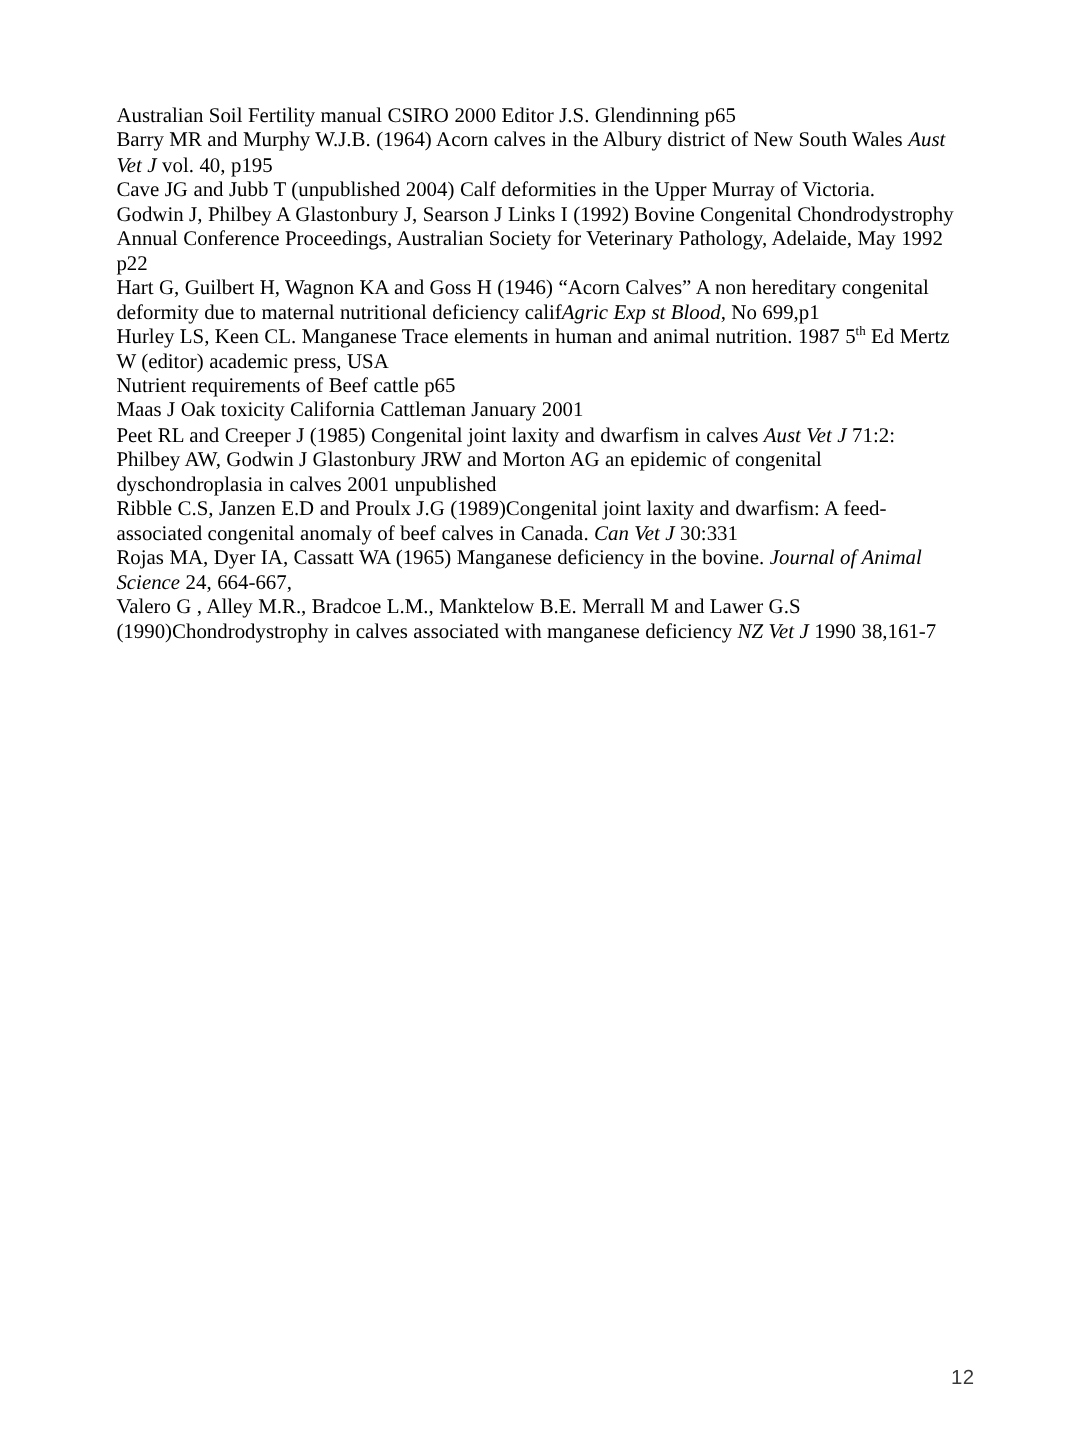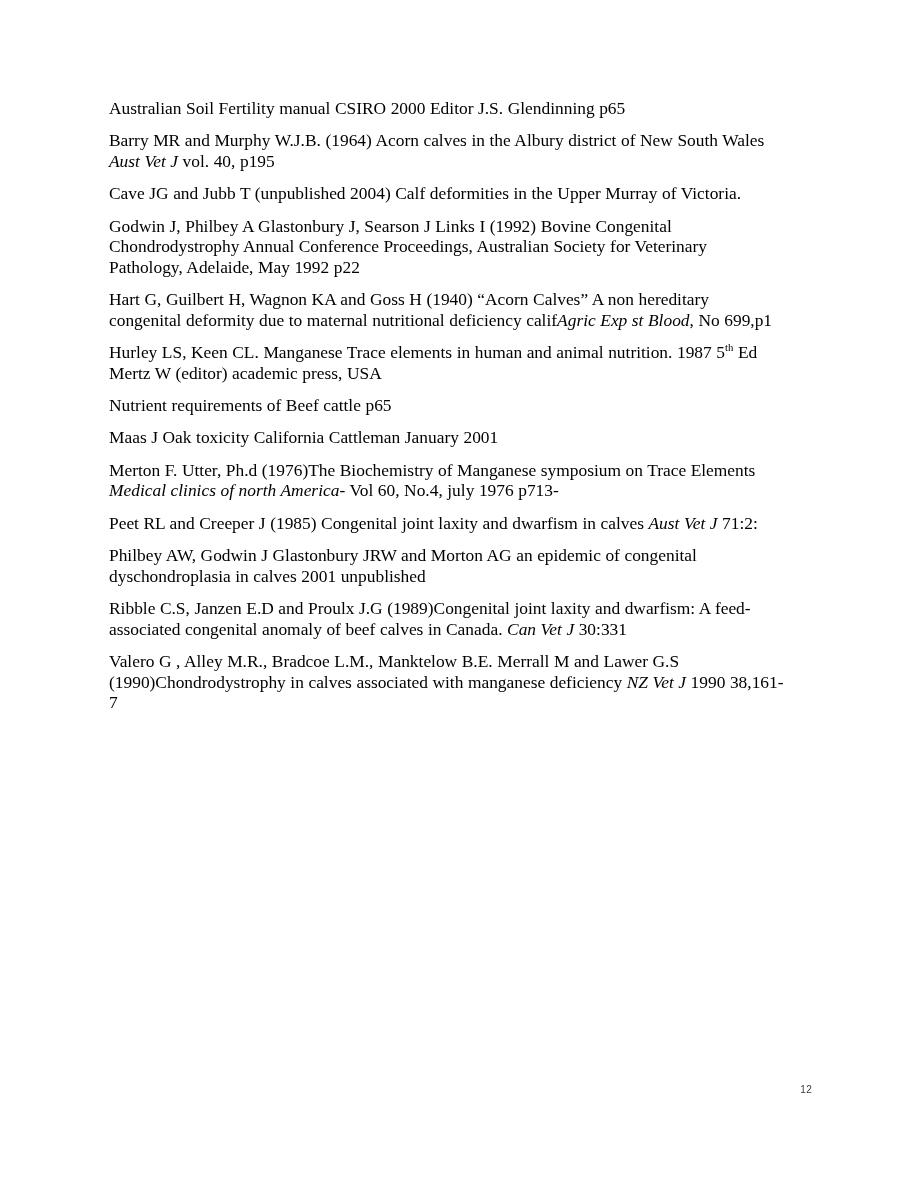--- a/index.html
+++ b/index.html
@@ -23,63 +23,63 @@
   .reference-list {
     position: absolute;
     left: 97px;
     top: 86px;
     width: 700px;
     font-size: 17.4px;
     line-height: 20.45px;
     text-align: left;
   }
   .reference-entry {
-    margin: 12px;
+    margin: 0;
     padding: 0;
     text-indent: 0;
     white-space: normal;
     word-spacing: 0.2px;
   }
   .reference-entry i,
   .reference-entry em {
     font-style: italic;
   }
   sup {
     font-size: 0.62em;
     vertical-align: super;
     line-height: 0;
   }
   .page-number {
     position: absolute;
     left: 0;
-    top: 1084px;
+    top: 1138px;
     width: 812px;
     text-align: right;
     font-family: "Liberation Sans", "DejaVu Sans", sans-serif;
-    font-size: 10px;
+    font-size: 17px;
     color: #3a3a3a;
     letter-spacing: 0.3px;
   }
 </style>
 </head>
 <body>
 
 <div class="page">
 
   <div class="reference-list">
       <p class="reference-entry"><span>Australian Soil Fertility manual CSIRO 2000 Editor J.S. Glendinning p65</span></p>
       <p class="reference-entry"><span>Barry MR and Murphy W.J.B. (1964) Acorn calves in the Albury district of New South Wales </span><i>Aust Vet J</i><span> vol. 40, p195</span></p>
       <p class="reference-entry"><span>Cave JG and Jubb T (unpublished 2004) Calf deformities in the Upper Murray of Victoria.</span></p>
       <p class="reference-entry"><span>Godwin J, Philbey A Glastonbury  J, Searson J Links I  (1992) Bovine Congenital Chondrodystrophy Annual Conference Proceedings, Australian Society for Veterinary Pathology, Adelaide, May 1992 p22</span></p>
-      <p class="reference-entry"><span>Hart G, Guilbert H, Wagnon KA and Goss H (1940) “Acorn Calves” A non hereditary congenital deformity due to maternal nutritional deficiency calif</span><i>Agric Exp st Blood</i><span>, No 699,p1</span></p>
+      <p class="reference-entry"><span>Hart G, Guilbert H, Wagnon KA and Goss H (1946) “Acorn Calves” A non hereditary congenital deformity due to maternal nutritional deficiency calif</span><i>Agric Exp st Blood</i><span>, No 699,p1</span></p>
       <p class="reference-entry"><span>Hurley LS, Keen CL. Manganese Trace elements in human and animal nutrition. 1987 5</span><sup>th</sup><span> Ed Mertz W (editor) academic press, USA</span></p>
       <p class="reference-entry"><span>Nutrient requirements of Beef cattle p65</span></p>
       <p class="reference-entry"><span>Maas J Oak toxicity California Cattleman January 2001</span></p>
-      <p class="reference-entry"><span>Merton F. Utter, Ph.d (1976)The Biochemistry of Manganese symposium on Trace Elements </span><i>Medical clinics of north America-</i><span> Vol 60, No.4, july 1976 p713-</span></p>
       <p class="reference-entry"><span>Peet RL and Creeper J (1985) Congenital joint laxity and dwarfism in calves </span><i>Aust Vet J</i><span> 71:2:</span></p>
       <p class="reference-entry"><span>Philbey AW, Godwin J Glastonbury JRW and Morton AG an epidemic of congenital dyschondroplasia in calves  2001 unpublished</span></p>
       <p class="reference-entry"><span>Ribble C.S, Janzen E.D and Proulx J.G (1989)Congenital joint laxity and dwarfism: A feed- associated congenital anomaly of beef calves in Canada. </span><i>Can Vet J</i><span> 30:331</span></p>
+      <p class="reference-entry"><span>Rojas MA, Dyer IA, Cassatt WA (1965) Manganese deficiency in the bovine. </span><i>Journal of Animal Science</i><span> 24, 664-667,</span></p>
       <p class="reference-entry"><span>Valero G , Alley M.R., Bradcoe L.M., Manktelow B.E. Merrall M and Lawer G.S (1990)Chondrodystrophy in calves associated with manganese deficiency </span><i>NZ Vet J</i><span> 1990 38,161-7</span></p>
     </div>
 
   <div class="page-number">12</div>
 
 </div>
 
 </body></html>

